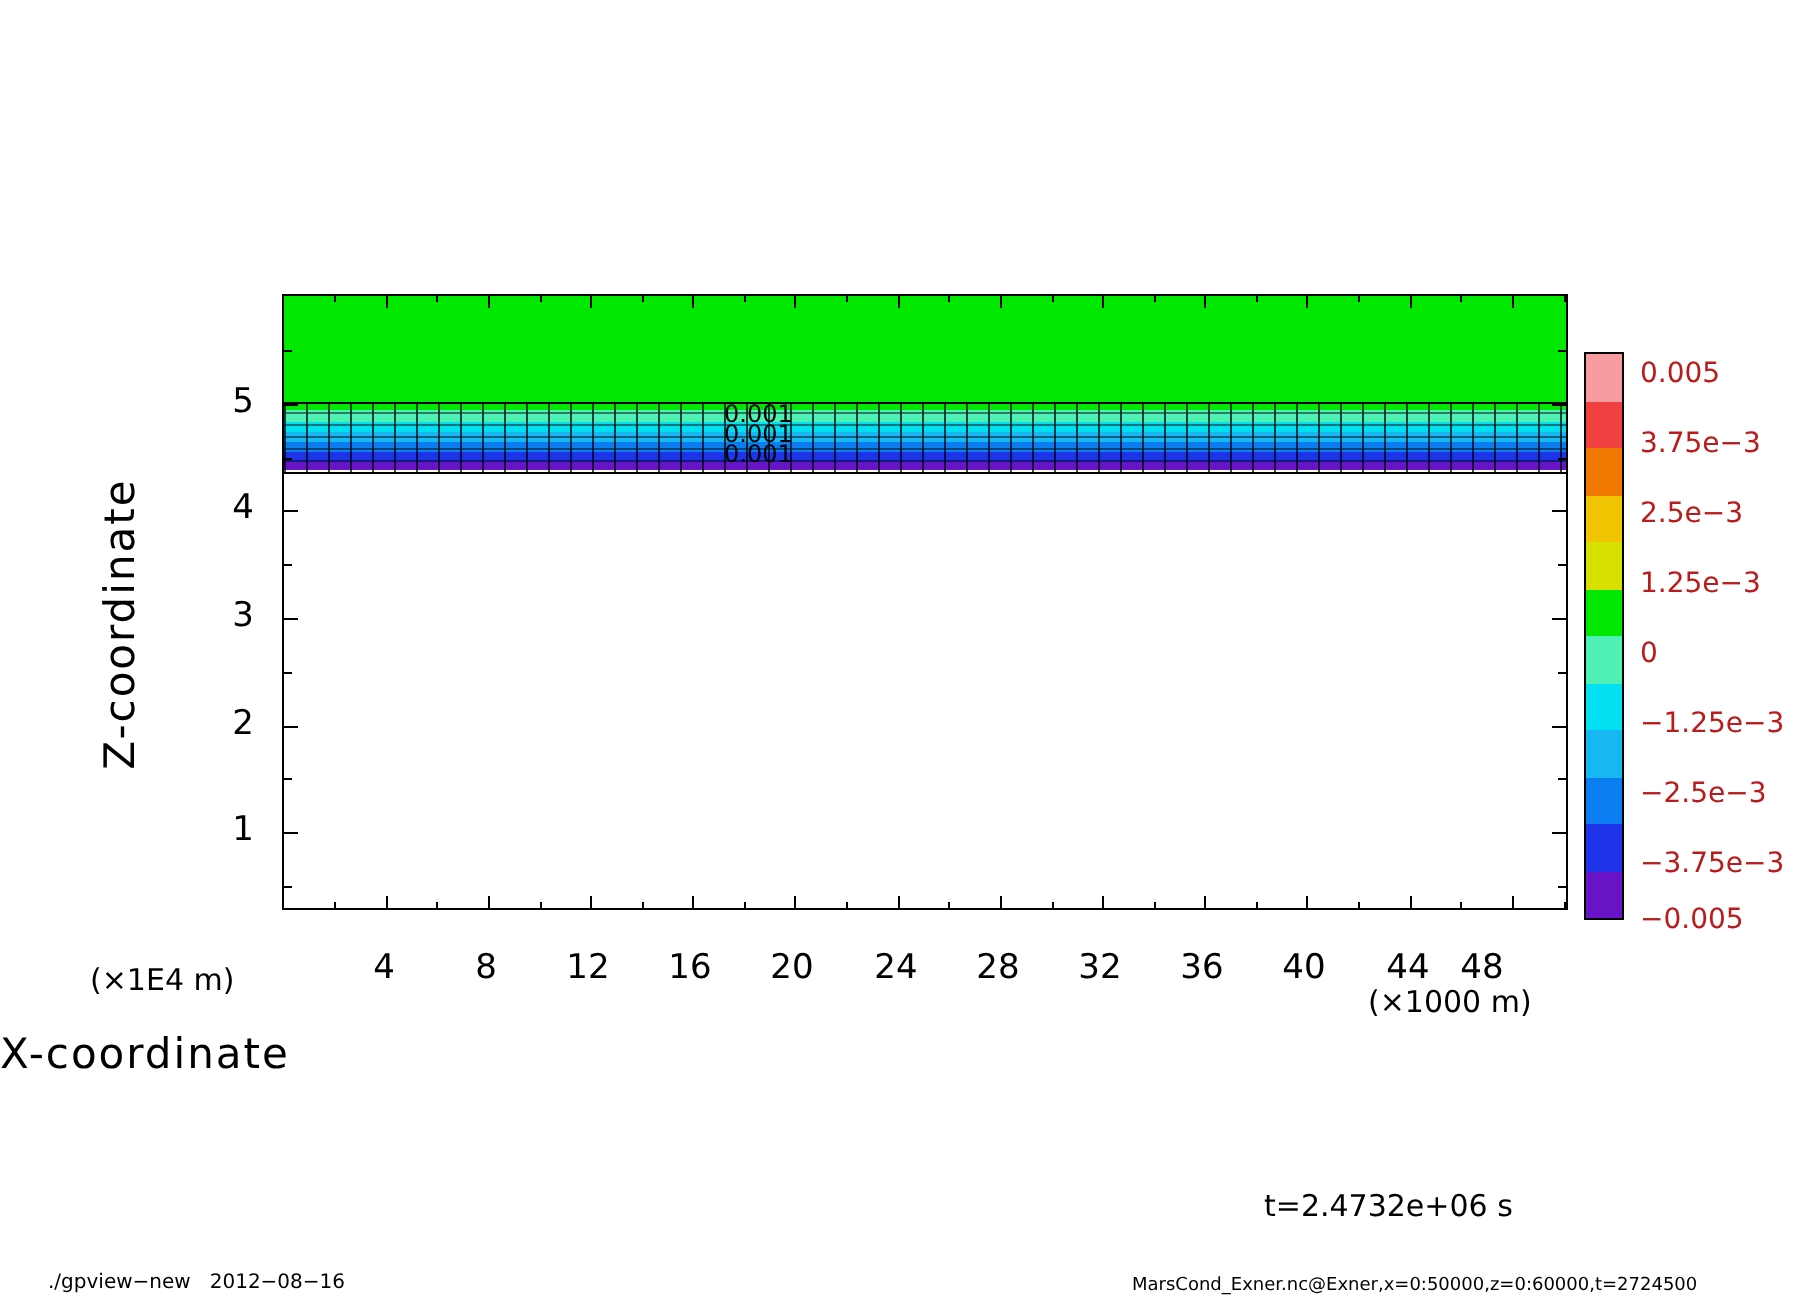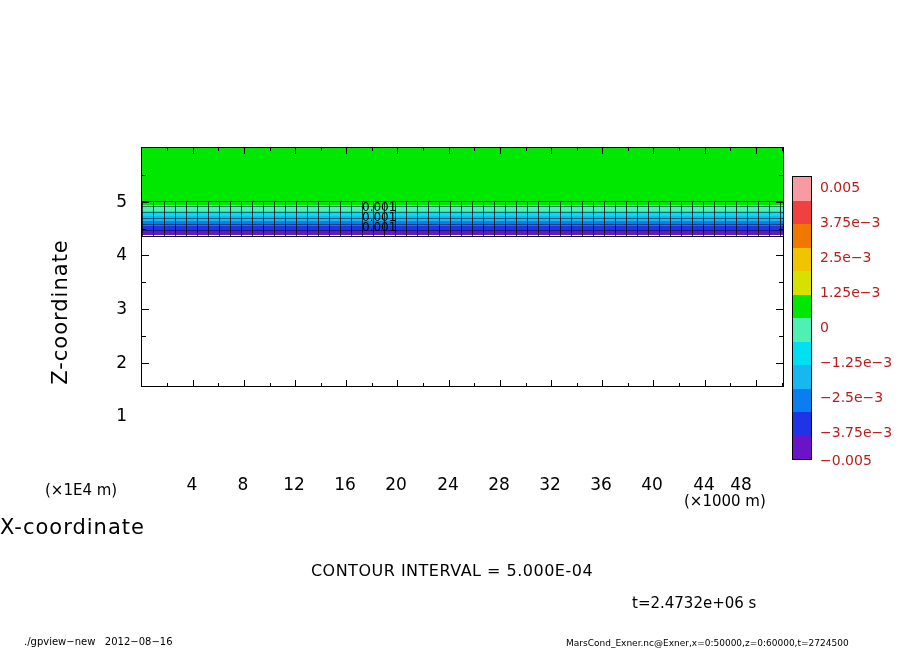--- a/index.html
+++ b/index.html
@@ -22,21 +22,21 @@
     left: 0; top: 76px; width: 904px;
     text-align: center;
     font-size: 24px;
     letter-spacing: 1px;
   }
 
   
   #plot-frame {
     position: absolute;
     left: 141px; top: 147px;
-    width: 643px; height: 240px;
+    width: 643px; height: 308px;
     border: 1px solid #000000;
     box-sizing: border-box;
     background: #ffffff;
     overflow: hidden;
     padding-left: 24px;
   }
   
   .band { position: absolute; left: 0; width: 100%; }
 
   #band-green  { top: 0px;  height: 57px; background: #00e800; }
@@ -240,21 +240,20 @@
   <div class="ylabel-t" style="top:352px;">2</div>
   <div class="ylabel-t" style="top:298px;">3</div>
   <div class="ylabel-t" style="top:244px;">4</div>
   <div class="ylabel-t" style="top:191px;">5</div>
 
   <div class="txt" id="x-axis-title">X-coordinate</div>
   <div class="txt" id="y-axis-title">Z-coordinate</div>
   <div class="txt" id="x-units">(×1000 m)</div>
   <div class="txt" id="z-units">(×1E4 m)</div>
 
-  <div class="txt" id="contour-interval">CONTOUR INTERVAL = 5.000E-04</div>
   <div class="txt" id="time-stamp">t=2.4732e+06 s</div>
   <div class="txt" id="footer-left">./gpview−new   2012−08−16</div>
   <div class="txt" id="footer-right">MarsCond_Exner.nc@Exner,x=0:50000,z=0:60000,t=2724500</div>
 
   <div id="colorbar">
     <div class="cb-seg" style="height:23.5px; background:#f79ba0;"></div>
     <div class="cb-seg" style="height:23.5px; background:#f04040;"></div>
     <div class="cb-seg" style="height:23.5px; background:#f07800;"></div>
     <div class="cb-seg" style="height:23.5px; background:#f0c400;"></div>
     <div class="cb-seg" style="height:23.5px; background:#d8e000;"></div>

